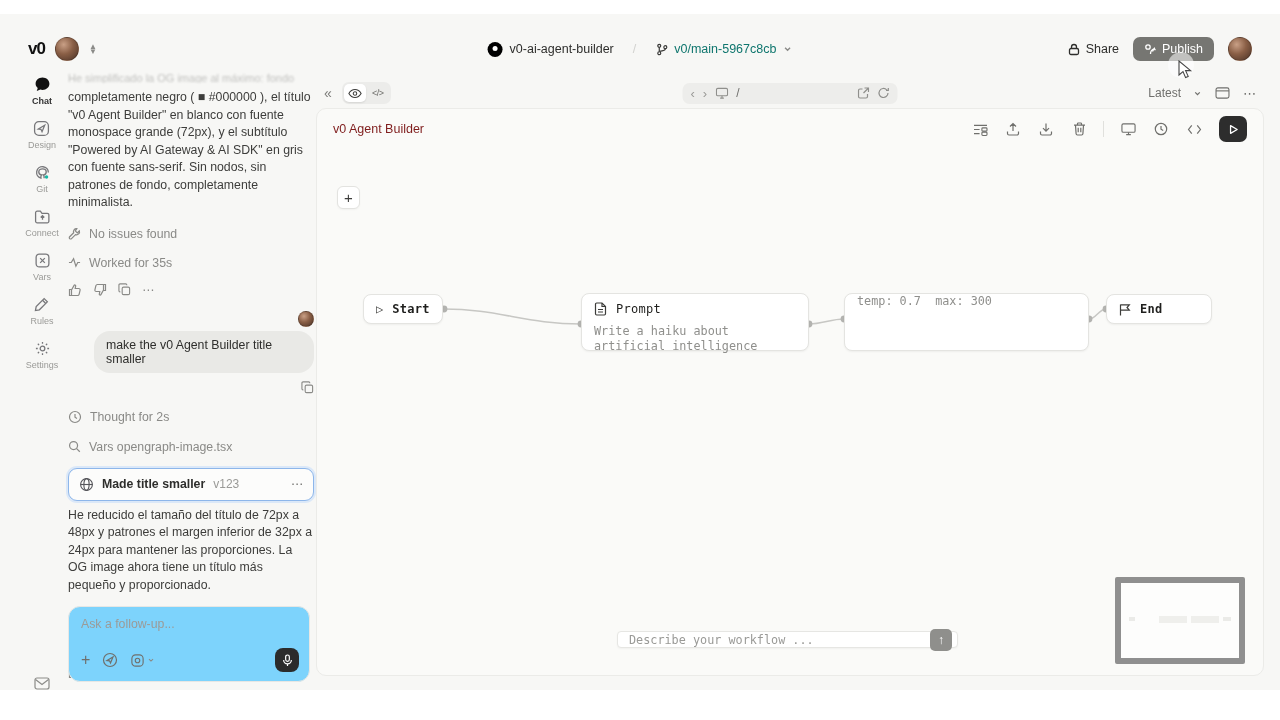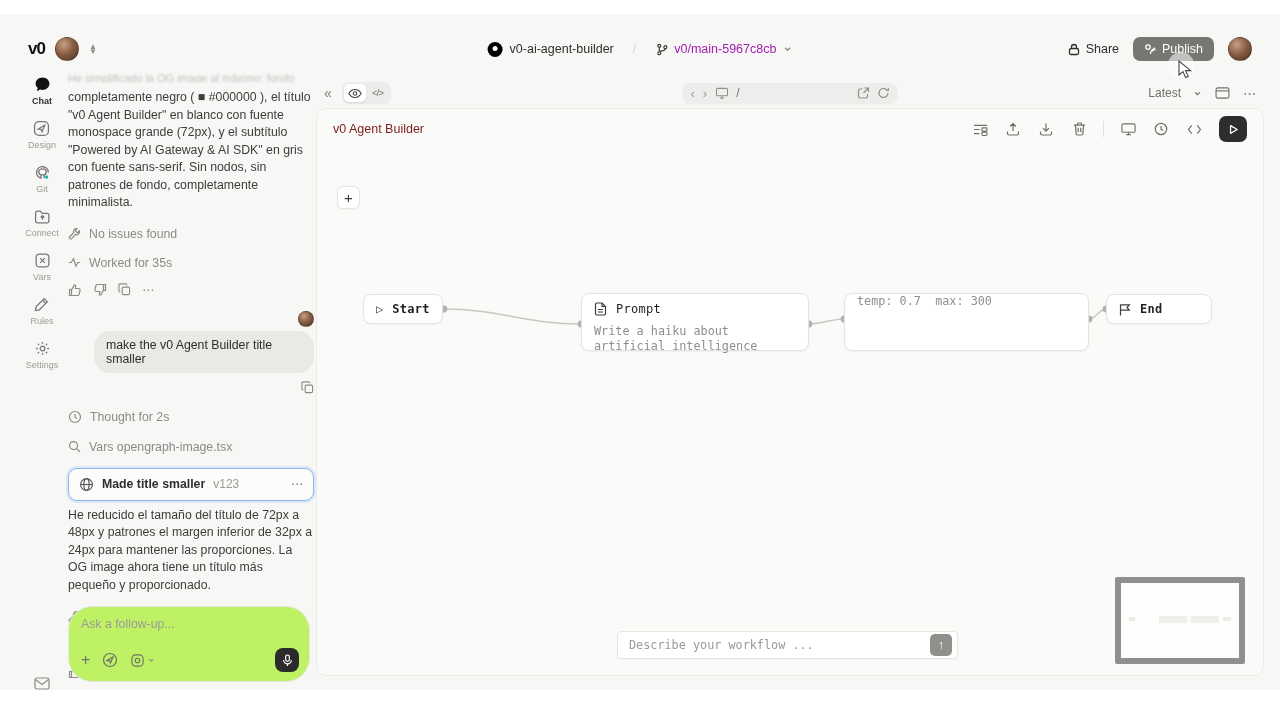--- a/index.html
+++ b/index.html
@@ -12,21 +12,21 @@
   .tb-left { display:flex; align-items:center; gap:10px; }
   .brand { font-weight:800; font-size:17px; letter-spacing:-1px; color:#111; }
   .avatar { width:24px; height:24px; border-radius:50%; background:radial-gradient(circle at 35% 30%, #c9a086 0%, #8a5f46 45%, #4a3226 100%); border:1px solid #00000022; }
   .avatar.small { width:16px; height:16px; }
   .sorter { display:flex; flex-direction:column; line-height:5px; color:#8b8b88; font-size:8px; cursor:pointer; }
   .tb-center { position:absolute; left:50%; transform:translateX(-50%); display:flex; align-items:center; gap:19px; font-size:12.5px; color:#2e2e2c; }
   .proj { display:flex; align-items:center; gap:7px; cursor:pointer; }
   .proj-dot { width:15px; height:15px; border-radius:50%; background:#000; display:flex; align-items:center; justify-content:center; }
   .proj-dot::after { content:""; width:5px; height:5px; border-radius:50%; background:#fff; transform:translateY(-1px); }
   .sep { color:#d2d2cf; }
-  .branch { display:flex; align-items:center; gap:6px; color:#a21caf; cursor:pointer; }
+  .branch { display:flex; align-items:center; gap:6px; color:#0f766e; cursor:pointer; }
   .tb-right { margin-left:auto; display:flex; align-items:center; gap:14px; }
   .share { display:flex; align-items:center; gap:6px; font-size:12.5px; color:#2e2e2c; cursor:pointer; }
   .publish-btn { display:flex; align-items:center; gap:6px; background:#767672; color:#fff; font-size:12.5px; border:none; border-radius:7px; padding:5px 11px; cursor:pointer; }
 
   
   .rail { position:absolute; left:20px; top:76px; width:44px; bottom:30px; display:flex; flex-direction:column; align-items:center; }
   .rail-item { display:flex; flex-direction:column; align-items:center; gap:3px; margin-bottom:14px; cursor:pointer; color:#77777a; }
   .rail-item .lbl { font-size:9px; color:#9a9a97; }
   .rail-item.active { color:#111; }
   .rail-item.active .lbl { color:#333; font-weight:600; }
@@ -41,21 +41,21 @@
   .actions-row { display:flex; align-items:center; gap:11px; margin-top:13px; color:#8a8a87; }
   .actions-row .ic { cursor:pointer; display:flex; }
   .user-wrap { display:flex; flex-direction:column; align-items:flex-end; margin-top:14px; }
   .bubble { background:#e9e9e6; border-radius:16px; padding:7px 12px; color:#2e2e2c; max-width:220px; margin-top:4px; }
   .bubble-copy { margin-top:8px; color:#8a8a87; cursor:pointer; }
   .step-row { display:flex; align-items:center; gap:8px; margin-top:16px; color:#8a8a87; }
   .version-card { display:flex; align-items:center; gap:8px; margin-top:14px; background:#fcfcfb; border:1px solid #8db6ea; box-shadow:0 0 0 2px #dbe8f8; border-radius:9px; padding:8px 10px; color:#2e2e2c; cursor:pointer; }
   .version-card .vc-title { font-weight:600; font-size:12.3px; }
   .version-card .vc-ver { color:#9a9a97; font-size:12px; }
   .version-card .vc-menu { margin-left:auto; color:#6f6f6c; cursor:pointer; }
-  .chat-input { position:absolute; left:0; bottom:0; width:242px; height:76px; background:#bef264; border:1px solid #e7e7e4; border-radius:24px; padding:10px 12px; }
+  .chat-input { position:absolute; left:0; bottom:0; width:242px; height:76px; background:#7dd3fc; border:1px solid #e7e7e4; border-radius:12px; padding:10px 12px; }
   .chat-input input { width:100%; border:none; outline:none; background:transparent; font-size:12.3px; color:#2e2e2c; font-family:inherit; }
   .chat-input input::placeholder { color:#9b9b98; }
   .ci-row { position:absolute; left:12px; right:10px; bottom:9px; display:flex; align-items:center; gap:12px; color:#6f6f6c; }
   .mic-btn { margin-left:auto; width:24px; height:24px; background:#2b2b2b; border-radius:8px; border:none; display:flex; align-items:center; justify-content:center; cursor:pointer; }
   .at-wrap { display:flex; align-items:center; gap:2px; cursor:pointer; }
 
   
   .preview-bar { position:absolute; left:324px; top:81px; right:24px; height:24px; display:flex; align-items:center; }
   .collapse-g { color:#7c7c79; font-size:14px; cursor:pointer; margin-right:10px; }
   .seg { display:flex; align-items:center; background:#ececea; border-radius:7px; padding:2px; gap:1px; }
@@ -86,21 +86,21 @@
   .node { position:absolute; background:#fff; border:1px solid #e4e4e1; border-radius:8px; box-shadow:0 1px 2px rgba(0,0,0,.05); font-family:"DejaVu Sans Mono","Liberation Mono",monospace; cursor:pointer; }
   .node .nhead { display:flex; align-items:center; gap:9px; padding:8px 12px; }
   .node .ntitle { font-weight:400; font-size:12px; color:#1f1f1d; letter-spacing:.3px; }
   .node .nbadge { margin-left:auto; color:#9a9a97; font-size:11.5px; }
   .node .nbody { padding:0 12px 10px 12px; font-size:11.8px; color:#8f8f8c; line-height:15px; white-space:pre-wrap; }
   .node-sm { display:flex; align-items:center; gap:9px; padding:0 12px; }
   .node-sm .ntitle { font-weight:700; font-size:12px; color:#1f1f1d; letter-spacing:.3px; }
   .n-icon { color:#3c3c3a; display:flex; }
   .play-glyph { font-size:12px; color:#3c3c3a; }
 
-  .wf-input { position:absolute; left:300px; top:522px; width:341px; height:28px; background:#fff; border:1px solid #e6e6e3; border-radius:4px; display:flex; align-items:center; padding:0 5px 0 11px; box-shadow:0 1px 2px rgba(0,0,0,.04); }
+  .wf-input { position:absolute; left:300px; top:522px; width:341px; height:17px; background:#fff; border:1px solid #e6e6e3; border-radius:4px; display:flex; align-items:center; padding:0 5px 0 11px; box-shadow:0 1px 2px rgba(0,0,0,.04); }
   .wf-input input { flex:1; border:none; outline:none; background:transparent; font-family:"DejaVu Sans Mono","Liberation Mono",monospace; font-size:11.8px; color:#2e2e2c; }
   .wf-input input::placeholder { color:#9a9a97; }
   .wf-send { width:22px; height:22px; background:#8f8f8c; color:#fff; border:none; border-radius:5px; font-size:12px; display:flex; align-items:center; justify-content:center; cursor:pointer; }
 
   .minimap { position:absolute; left:798px; top:468px; width:130px; height:87px; background:#fdfdfc; border:6px solid #8f8f8f; border-radius:2px; cursor:pointer; }
   .mm-node { position:absolute; background:#ebebe8; }
 
   .cursor { position:absolute; left:1178px; top:60px; z-index:50; pointer-events:none; }
   .cursor-halo { position:absolute; left:1168px; top:52px; width:26px; height:26px; border-radius:50%; background:rgba(255,255,255,.55); z-index:49; pointer-events:none; }
 

